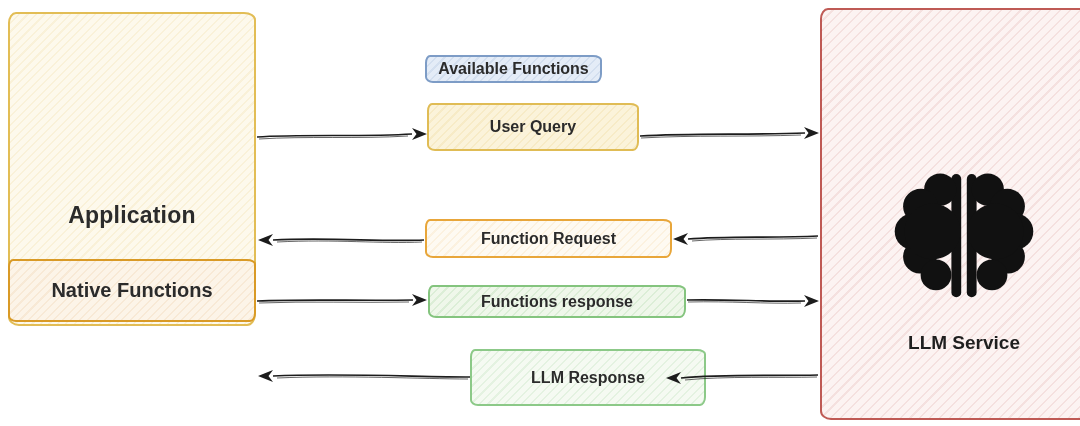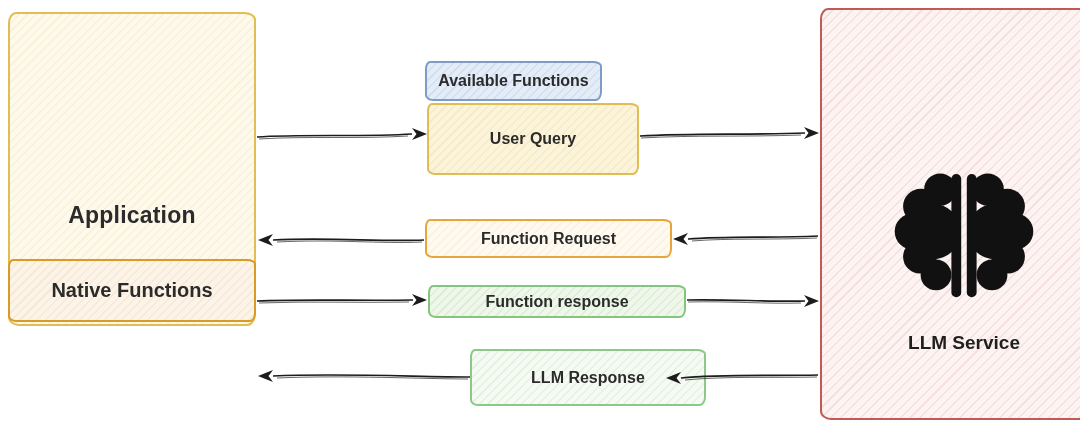--- a/index.html
+++ b/index.html
@@ -30,29 +30,29 @@
   .native {
     left:-2px; bottom:2px; width:248px; height:63px;
     border-color:#d99a26;
     background:
       repeating-linear-gradient(135deg, rgba(217,154,80,0.12) 0 1.5px, transparent 1.5px 6px),
       #fcf4e8;
     font-size:20px;
   }
 
   .avail {
-    left:425px; top:61px; width:177px; height:40px;
+    left:425px; top:55px; width:177px; height:28px;
     border-color:#7d9cc6;
     background:
       repeating-linear-gradient(135deg, rgba(125,156,198,0.16) 0 1.5px, transparent 1.5px 6px),
       #e4ecf7;
     font-size:16px; z-index:2;
   }
   .uq {
-    left:427px; top:103px; width:212px; height:72px;
+    left:427px; top:103px; width:212px; height:48px;
     border-color:#e0bc55;
     background:
       repeating-linear-gradient(135deg, rgba(224,188,85,0.15) 0 1.5px, transparent 1.5px 6px),
       #fbf3da;
     font-size:16px; z-index:3;
   }
   .freq {
     left:425px; top:219px; width:247px; height:39px;
     border-color:#e8a63a;
     background:
@@ -119,21 +119,21 @@
 
   <div class="node uq sk2">
     <span>User Query</span>
   </div>
 
   <div class="node freq sk2">
     <span>Function Request</span>
   </div>
 
   <div class="node fresp sk2">
-    <span>Function response</span>
+    <span>Functions response</span>
   </div>
 
   <div class="node lresp sk2">
     <span>LLM Response</span>
   </div>
 
   <div class="node llm sk1">
     <div class="brain">
       <svg viewBox="0 0 200 190" xmlns="http://www.w3.org/2000/svg">
         <g fill="#111111">

